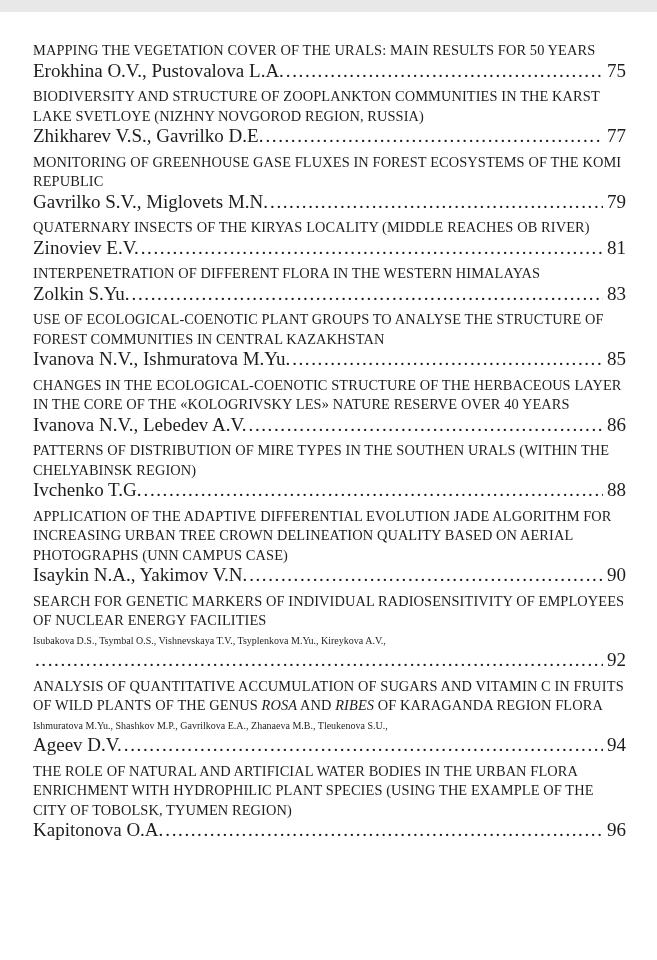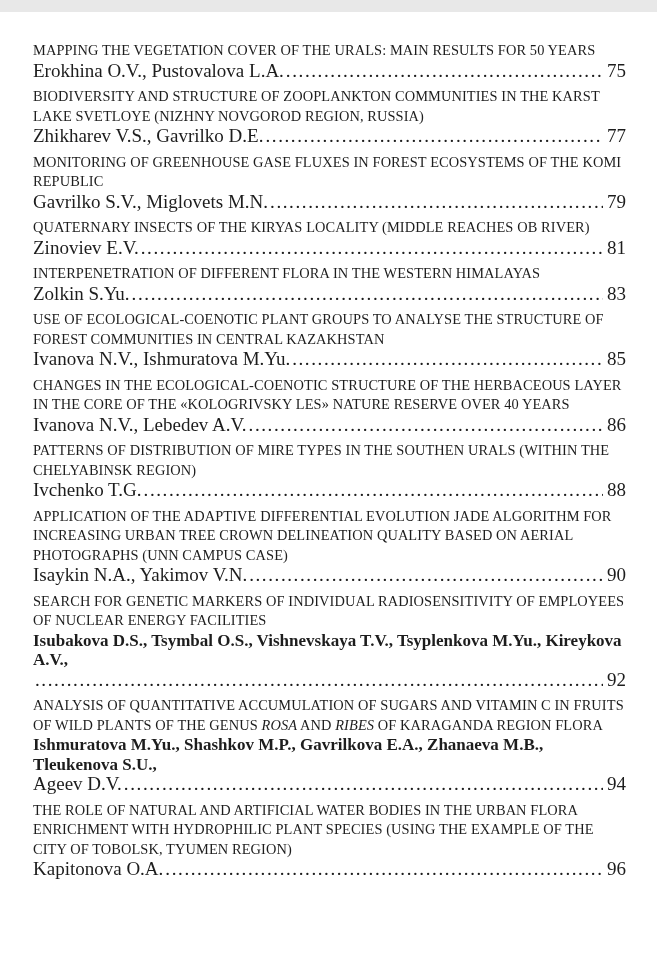--- a/index.html
+++ b/index.html
@@ -25,23 +25,22 @@
   }
   .entry {
     margin-bottom: 7px;
   }
   .title {
     font-size: 14.4px;
     line-height: 19.5px;
     letter-spacing: 0.1px;
   }
   .authors-pre {
-    font-size: 17px;
+    font-size: 10px;
     line-height: 19.5px;
-    font-weight: bold;
   }
   .authors-row {
     display: flex;
     align-items: flex-start;
     font-size: 19px;
     line-height: 19.5px;
   }
   .authors {
     white-space: nowrap;
   }

